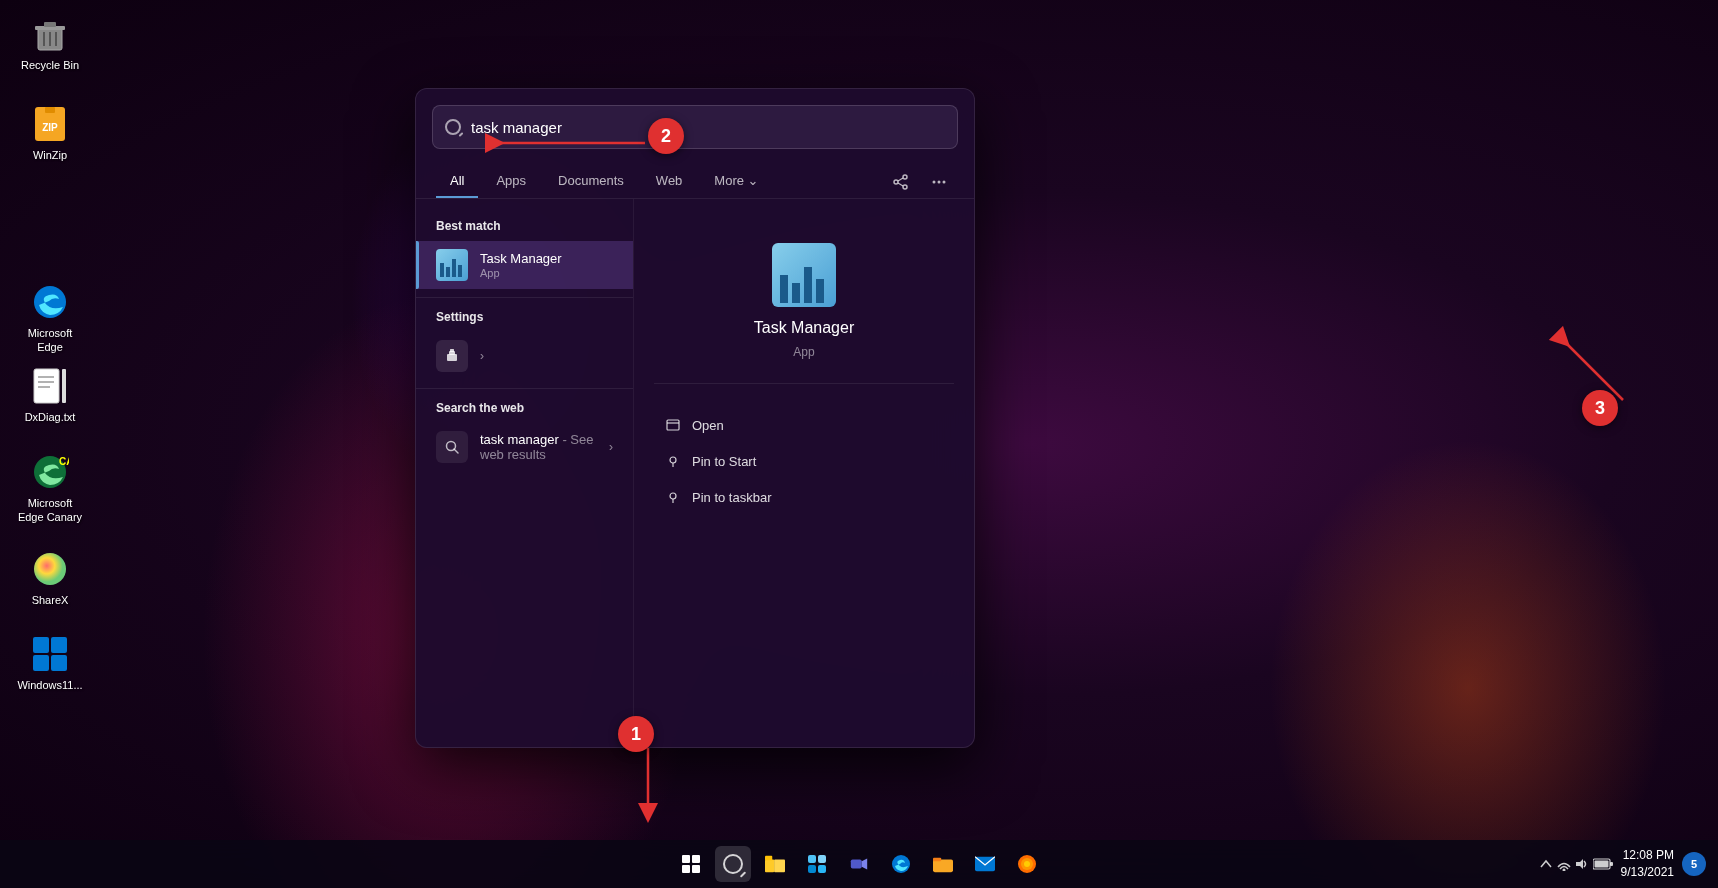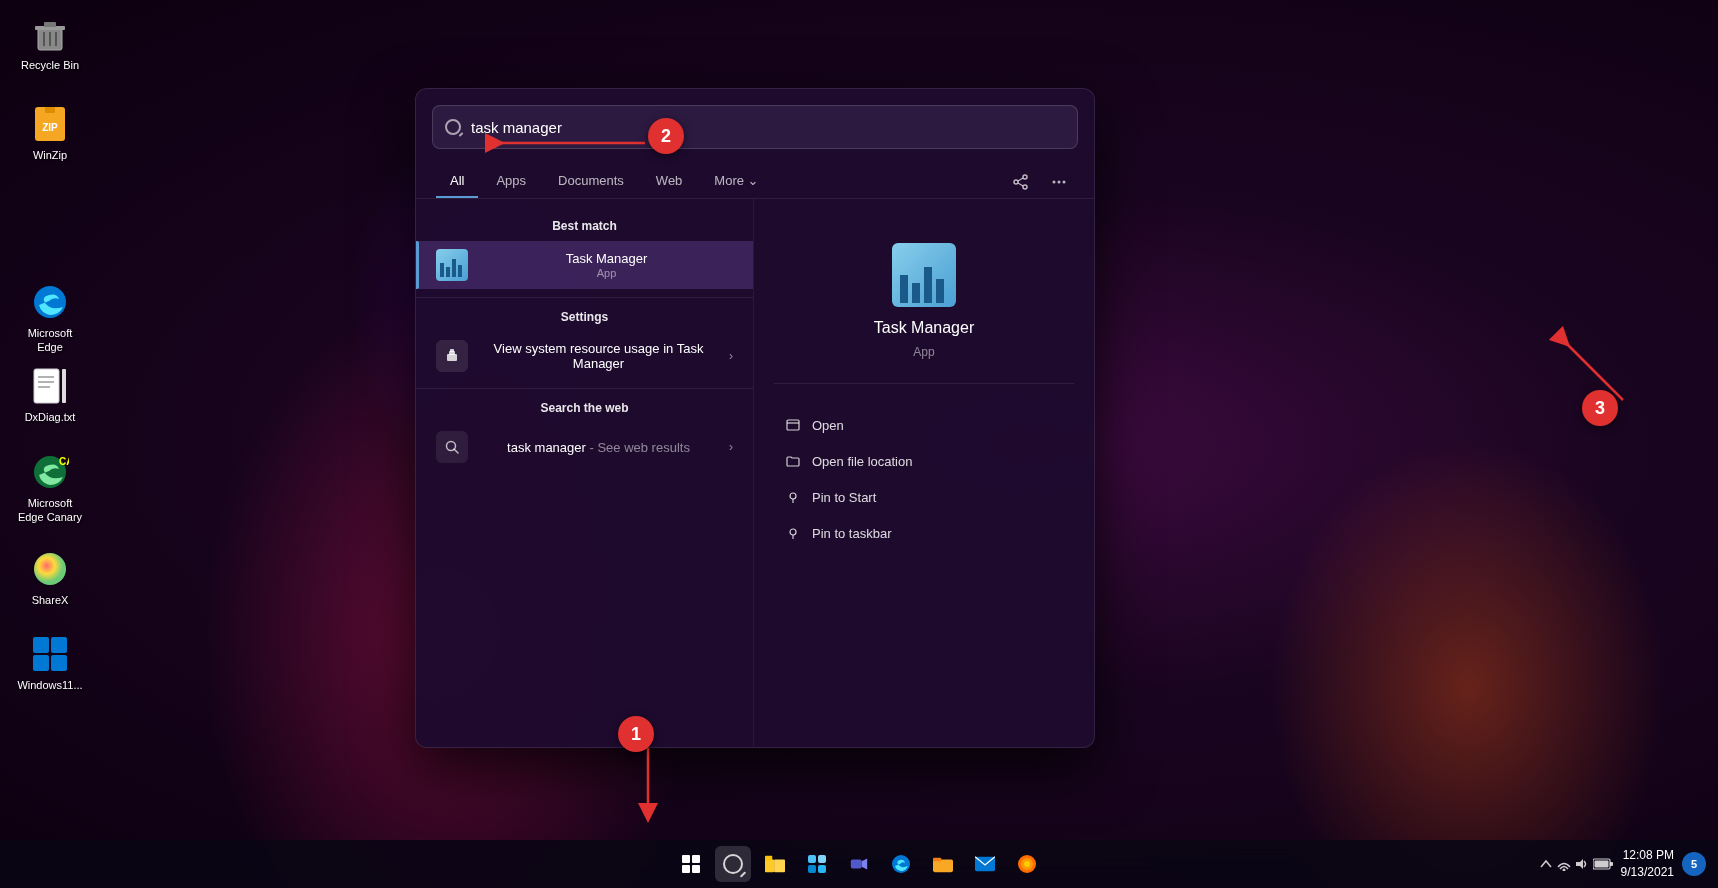--- a/index.html
+++ b/index.html
@@ -143,21 +143,21 @@
       text-align: center;
       text-shadow: 1px 1px 2px rgba(0,0,0,0.8);
       line-height: 1.3;
     }
 
     
     .search-popup {
       position: absolute;
       left: 415px;
       top: 88px;
-      width: 680px;
+      width: 560px;
       height: 660px;
       background: rgba(30,10,45,0.97);
       border-radius: 12px;
       border: 1px solid rgba(255,255,255,0.1);
       box-shadow: 0 20px 60px rgba(0,0,0,0.8);
       backdrop-filter: blur(30px);
       z-index: 50;
       overflow: hidden;
       display: flex;
       flex-direction: column;
@@ -246,21 +246,20 @@
       flex: 1;
       overflow: hidden;
     }
 
     
     .left-panel {
       flex: 1;
       padding: 16px 0;
       overflow-y: auto;
       border-right: 1px solid rgba(255,255,255,0.06);
-      text-align: center;
     }
 
     .section-label {
       color: rgba(255,255,255,0.9);
       font-size: 12px;
       font-weight: 600;
       padding: 4px 20px 8px;
     }
 
     .result-item {
@@ -578,23 +577,20 @@
         <div class="result-item">
           <div class="result-icon">
             <div class="settings-icon">
               <svg width="18" height="18" viewBox="0 0 18 18" fill="rgba(255,255,255,0.8)">
                 <rect x="4" y="7" width="10" height="7" rx="1"></rect>
                 <rect x="6" y="4" width="6" height="4" rx="1"></rect>
                 <rect x="7" y="2" width="4" height="3" rx="0.5"></rect>
               </svg>
             </div>
           </div>
-          <div class="result-text">
-            <div class="result-title">View system resource usage in Task Manager</div>
-          </div>
           <div class="result-arrow">›</div>
         </div>
 
         <div class="divider"></div>
 
         <div class="section-label">Search the web</div>
 
         <div class="result-item">
           <div class="result-icon">
             <div class="search-small-icon">
@@ -631,28 +627,20 @@
 
         <div class="context-menu">
           <div class="context-item">
             <div class="context-icon">
               <svg width="16" height="16" viewBox="0 0 16 16" fill="rgba(255,255,255,0.8)">
                 <rect x="2" y="3" width="12" height="10" rx="1" fill="none" stroke="rgba(255,255,255,0.8)" stroke-width="1.2"></rect>
                 <line x1="2" y1="6" x2="14" y2="6" stroke="rgba(255,255,255,0.8)" stroke-width="1.2"></line>
               </svg>
             </div>
             <span>Open</span>
-          </div>
-          <div class="context-item">
-            <div class="context-icon">
-              <svg width="16" height="16" viewBox="0 0 16 16" fill="rgba(255,255,255,0.8)">
-                <path d="M2 5 Q2 4 3 4 L6 4 L7 5 L13 5 Q14 5 14 6 L14 12 Q14 13 13 13 L3 13 Q2 13 2 12 Z" fill="none" stroke="rgba(255,255,255,0.8)" stroke-width="1.2"></path>
-              </svg>
-            </div>
-            <span>Open file location</span>
           </div>
           <div class="context-item">
             <div class="context-icon">
               <svg width="16" height="16" viewBox="0 0 16 16" fill="rgba(255,255,255,0.8)">
                 <circle cx="8" cy="7" r="3" fill="none" stroke="rgba(255,255,255,0.8)" stroke-width="1.2"></circle>
                 <line x1="8" y1="10" x2="8" y2="14" stroke="rgba(255,255,255,0.8)" stroke-width="1.2"></line>
               </svg>
             </div>
             <span>Pin to Start</span>
           </div>

